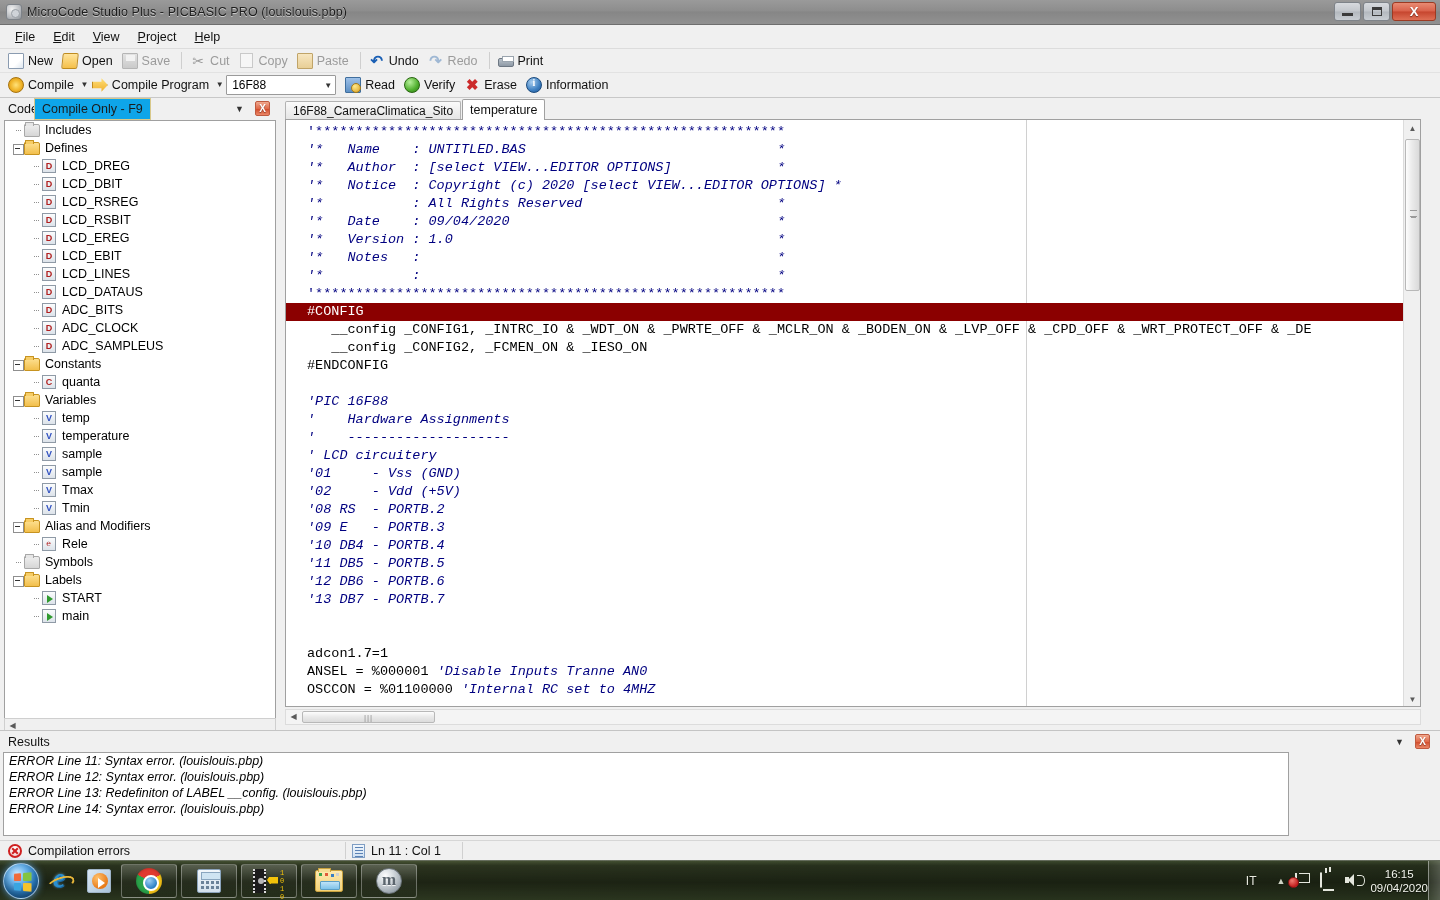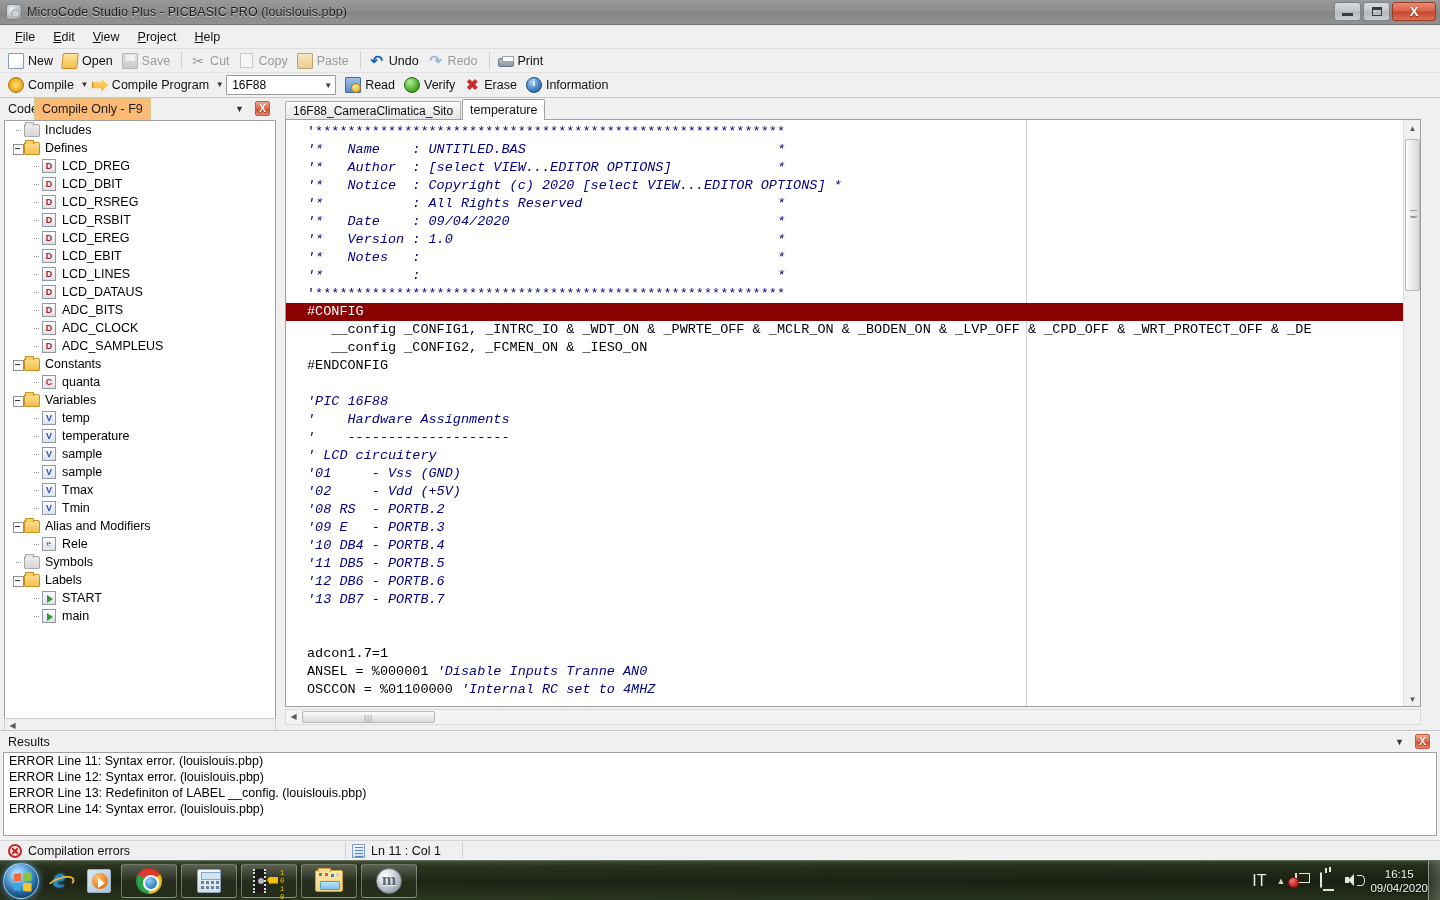--- a/index.html
+++ b/index.html
@@ -118,21 +118,21 @@
     position: absolute; left: 0; top: 98px; width: 280px; height: 631px;
     background: #f0f0f0;
   }
   #code-header {
     position: relative; height: 22px; display: flex; align-items: center;
     padding-left: 8px; background: #f0f0f0;
   }
   #code-label { font-size: 12.5px; color: #111; }
   #code-tooltip {
     position: absolute; left: 34px; top: 0px; height: 22px;
-    background: #fdba74; border: 1px solid #d8c88a;
+    background: #0ea5e9; border: 1px solid #d8c88a;
     display: flex; align-items: center; padding: 0 7px; font-size: 12.5px; color: #1b1b1b;
     z-index: 5;
   }
   #code-header-dd { position: absolute; right: 36px; top: 6px; font-size: 9px; color: #333; }
   .panel-close {
     width: 15px; height: 15px; border: 1px solid #bf5a3f; border-radius: 2px;
     background: linear-gradient(to bottom,#f0a98f,#e06a4a 50%,#cf4a2a 52%,#ec8767);
     color: #fff; font-size: 10px; font-weight: bold; line-height: 13px; text-align: center;
     text-shadow: 0 1px 1px rgba(0,0,0,.4);
   }
@@ -278,22 +278,22 @@
     position: absolute; left: 0; top: 730px; width: 1440px; height: 110px;
     background: #f0f0f0; border-top: 1px solid #c4c4c4;
   }
   #results-header {
     position: relative; height: 21px; display: flex; align-items: center; padding-left: 8px;
   }
   #results-title { font-size: 12.5px; color: #111; }
   #results-dd { position: absolute; right: 36px; top: 6px; font-size: 9px; color: #333; }
   #results-close { position: absolute; right: 10px; top: 3px; }
   #results-list {
-    position: absolute; left: 3px; top: 21px; width: 1434px; height: 84px;
-    background: #fff; border: 1px solid #a0a0a0; overflow: hidden;
+    position: absolute; left: 3px; top: 21px; width: 1286px; height: 84px;
+    background: #fff; border: 1px solid #a0a0a0; overflow: hidden; font-style: italic;
   }
   .res-line {
     height: 16px; font-size: 12.5px; color: #000; padding-left: 5px; line-height: 16px;
     white-space: nowrap;
   }
 
   
   #statusbar {
     position: absolute; left: 0; top: 840px; width: 1440px; height: 20px;
     background: #f0f0f0; border-top: 1px solid #d6d6d6;
@@ -446,21 +446,21 @@
   }
   .mcs-icon::after {
     content:"m"; position:absolute; left:0; right:0; top:1px; text-align:center;
     font-family:"Liberation Serif", serif; font-size:17px; color:#5c666e; font-weight:bold;
     text-shadow: 0 1px 0 rgba(255,255,255,.8);
   }
 
   #tray {
     position: absolute; right: 0; top: 0; height: 40px; display: flex; align-items: center;
   }
-  #tray-lang { font-size: 16px; color: #e8eadf; margin-right: 10px; text-shadow: 0 1px 1px rgba(0,0,0,.6); }
+  #tray-lang { font-size: 12px; color: #e8eadf; margin-right: 20px; text-shadow: 0 1px 1px rgba(0,0,0,.6); }
   #tray-up { font-size: 9px; color: #cfd4c6; margin-right: 10px; }
   .tray-ico { width: 17px; height: 17px; margin-right: 8px; position: relative; }
   .tray-flag {
     width:13px; height:14px; border-left:2px solid #e4e6dd; position:relative;
   }
   .tray-flag::before {
     content:""; position:absolute; left:2px; top:0px; width:10px; height:8px;
     border:1px solid #e4e6dd; border-left:none;
   }
   .tray-flag::after {

